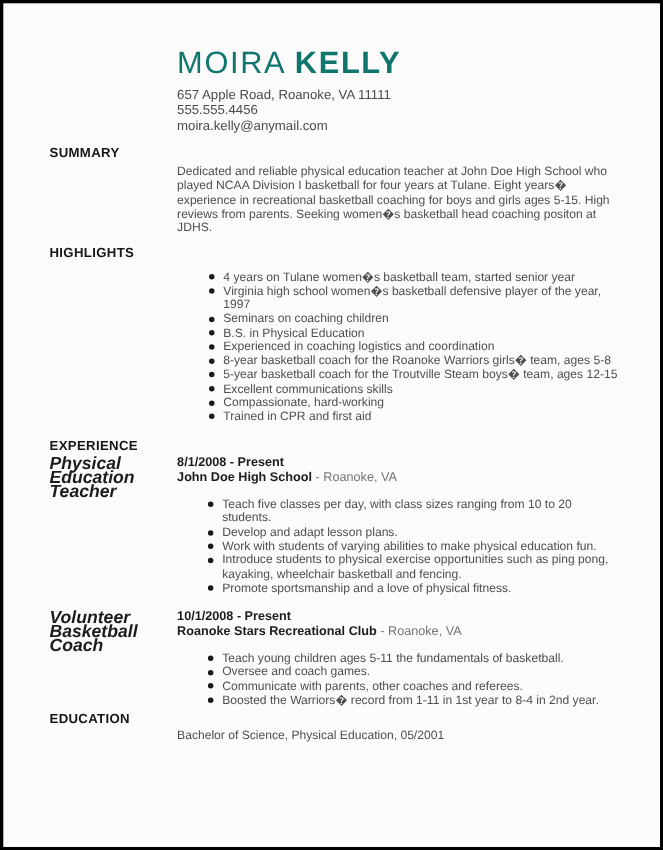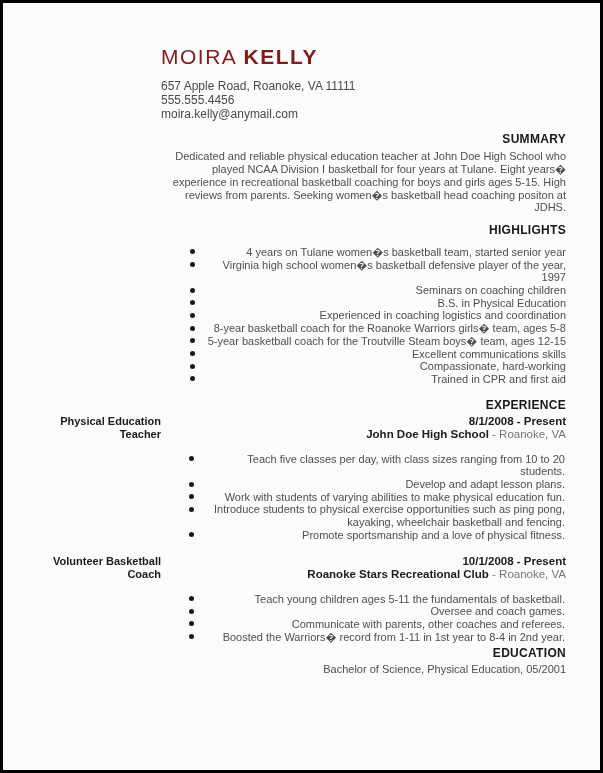--- a/index.html
+++ b/index.html
@@ -15,36 +15,36 @@
     box-sizing: border-box;
     border: 3px solid #000000;
     background: #fbfbfb;
     padding: 40px 34px 0 42px;
     color: #4f4f4f;
     overflow: hidden;
   }
   
   .header { margin-left: 116px; }
   .name {
-    font-size: 21px;
+    font-size: 28px;
     line-height: 28px;
     letter-spacing: 1.5px;
-    color: #7f1d1d;
+    color: #0f766e;
     font-weight: 400;
     white-space: nowrap;
   }
   .name .last { font-weight: 700; }
   .contact {
     margin-top: 9px;
     font-size: 12px;
     line-height: 13.8px;
     color: #4a4a4a;
   }
   
-  .section { margin-top: 11px; text-align: right; }
+  .section { margin-top: 11px; }
   .section-label {
     font-size: 12px;
     line-height: 14px;
     font-weight: 700;
     color: #171717;
     letter-spacing: 0.3px;
   }
   .section-content {
     margin-left: 116px;
     font-size: 11px;
@@ -71,24 +71,25 @@
     height: 5px;
     border-radius: 50%;
     background: #1a1a1a;
   }
   
   .job { display: flex; margin-top: 3px; }
   .job + .job { margin-top: 13px; }
   .job-title {
     width: 116px;
     flex: 0 0 116px;
-    font-size: 11px;
+    font-size: 16px;
     line-height: 13px;
     font-weight: 700;
     color: #1c1c1c;
+    font-style: italic;
   }
   .job-body { flex: 1; font-size: 11px; line-height: 12.7px; }
   .job-dates {
     font-size: 11.5px;
     line-height: 13px;
     font-weight: 700;
     color: #1c1c1c;
   }
   .job-company-line { font-size: 11.5px; line-height: 13px; }
   .job-company { font-weight: 700; color: #1c1c1c; }

